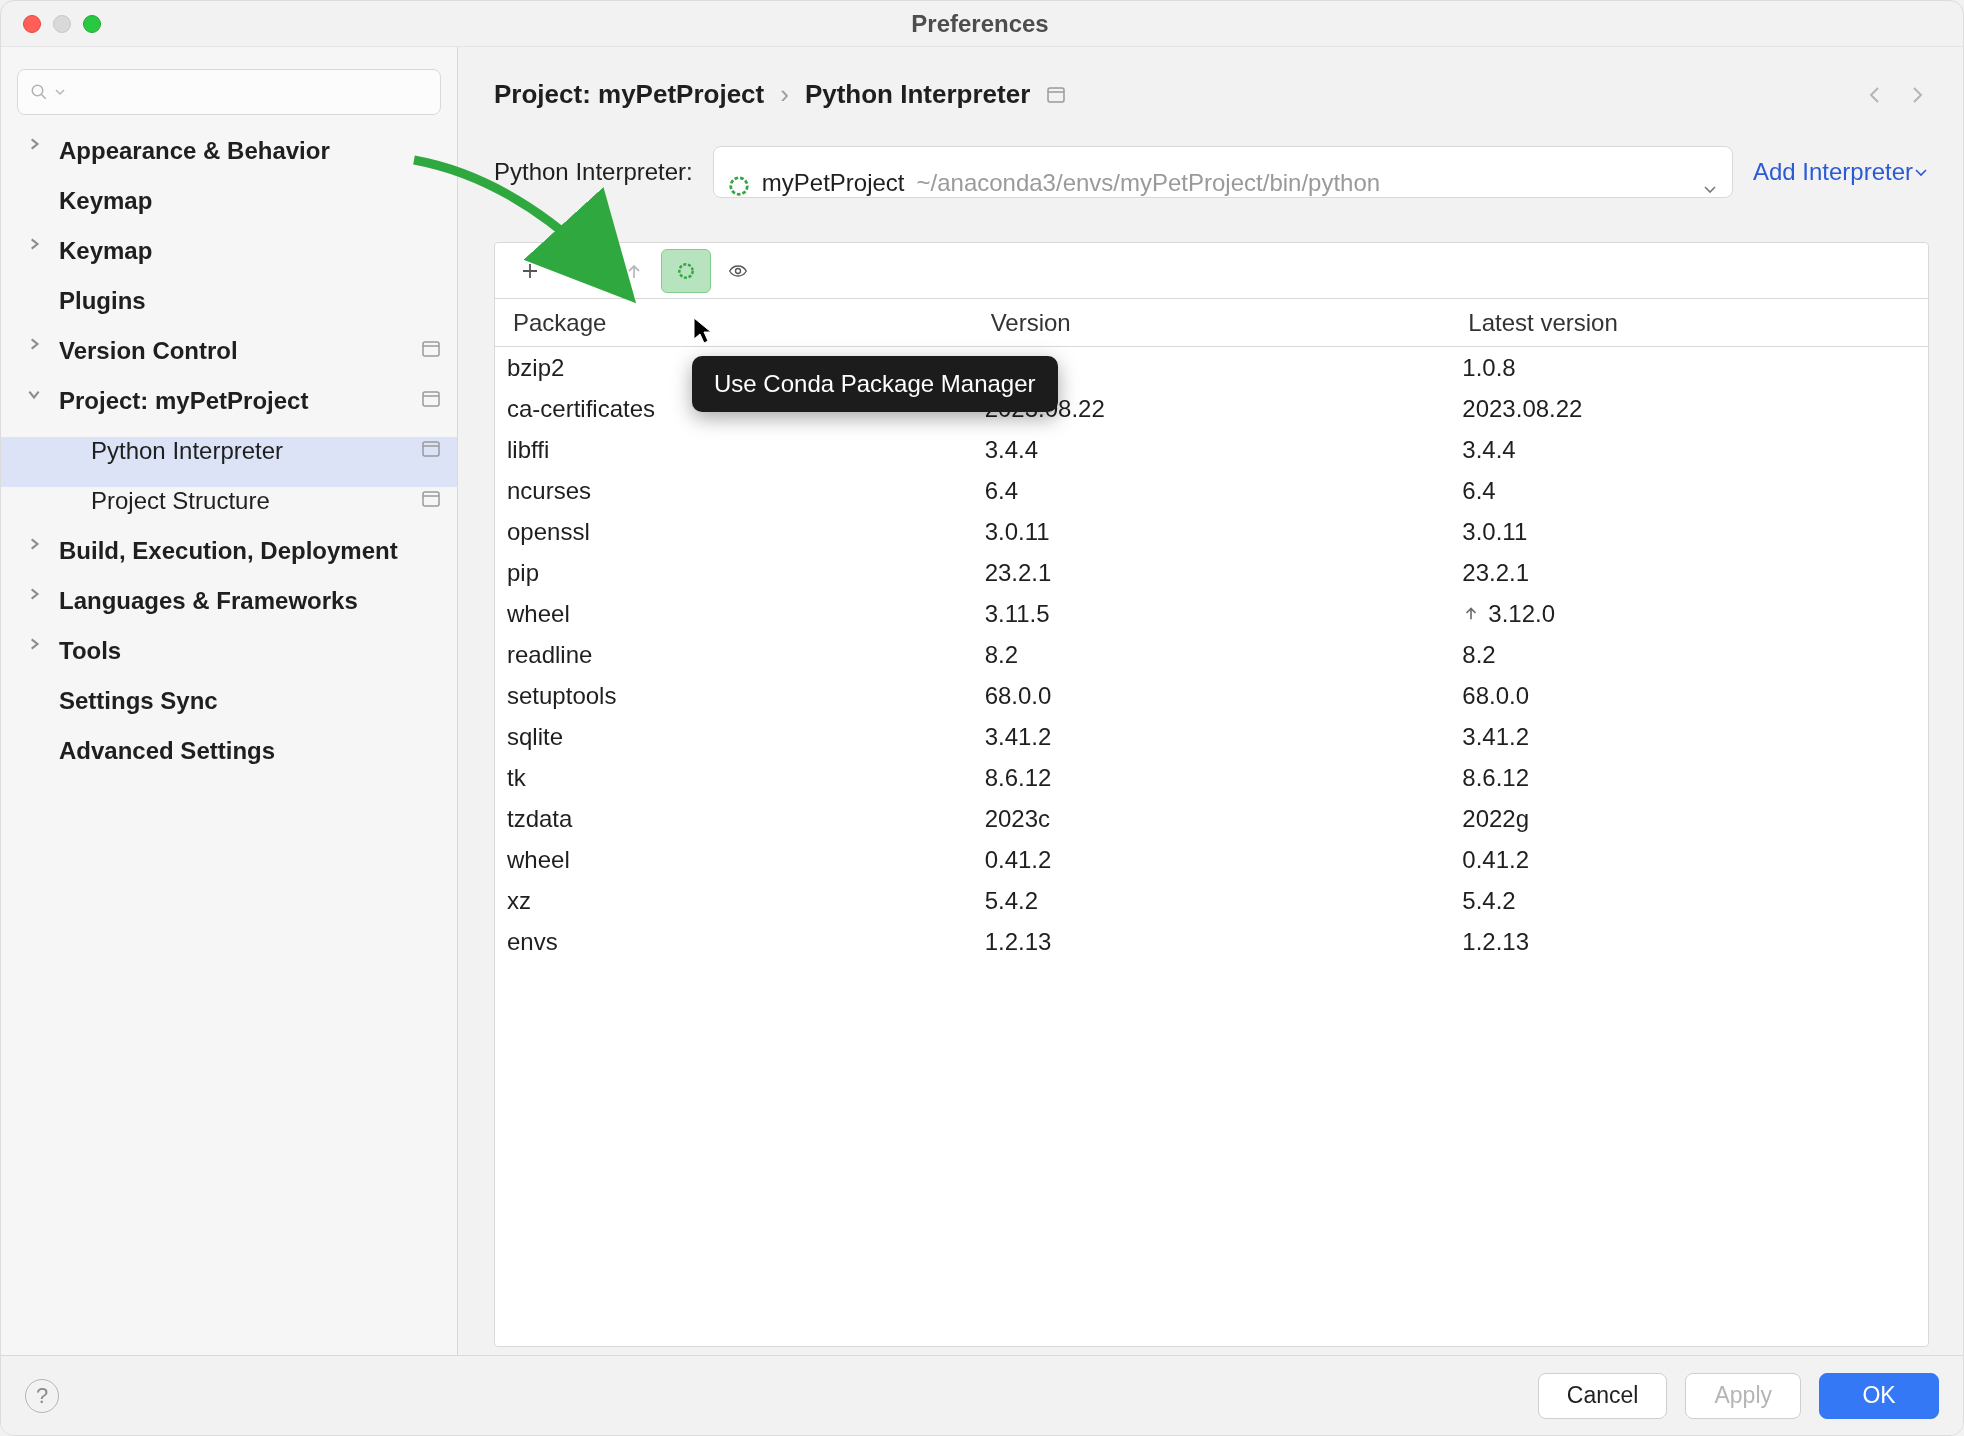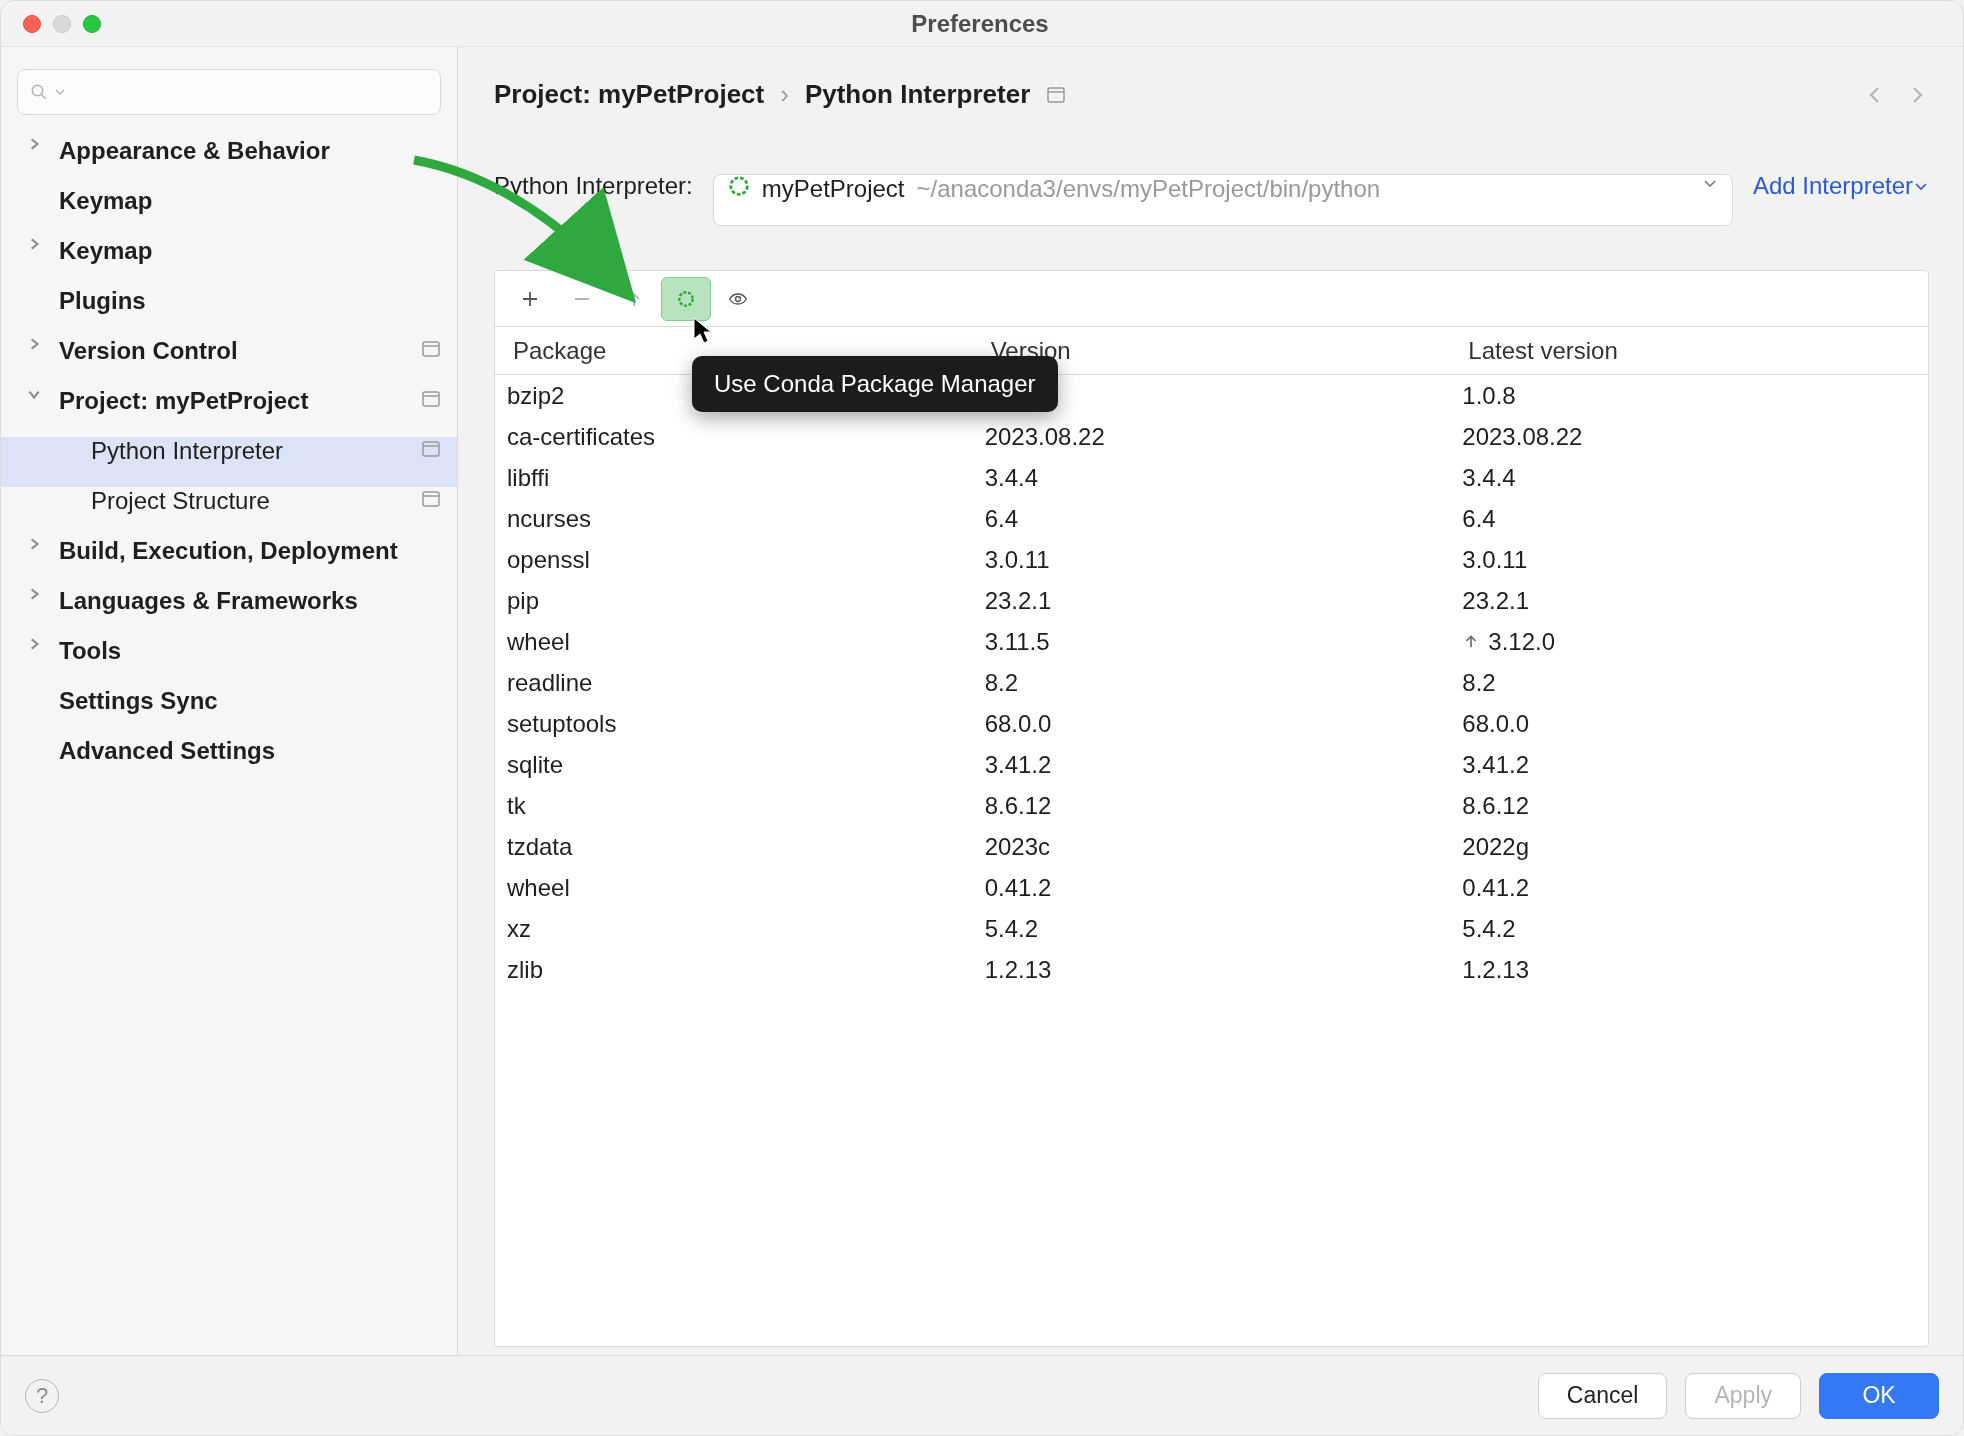--- a/index.html
+++ b/index.html
@@ -46,21 +46,21 @@
   .cfg-icon{width:20px;height:20px;}
   .main{flex:1;display:flex;flex-direction:column;padding:18px 34px 8px 36px;min-width:0;}
   .crumbs{display:flex;align-items:center;gap:16px;font-size:26px;font-weight:700;margin-top:14px;margin-bottom:36px;}
   .crumbs .sep{color:#9c9c9c;font-weight:400;}
   .crumbs .nav{margin-left:auto;display:flex;gap:18px;color:#b5b5b5;}
   .crumbs .nav svg{width:24px;height:24px;}
   .interp-row{display:flex;align-items:center;gap:20px;margin-bottom:44px;}
   .interp-row .lbl{font-size:24px;}
   .combo{
     flex:1;height:52px;border:1px solid var(--border);border-radius:8px;
-    background:#fff;display:flex;align-items:flex-start;padding:0 14px;gap:12px;min-width:0;margin-top:28px;
+    background:#fff;display:flex;align-items:flex-end;padding:0 14px;gap:12px;min-width:0;
   }
   .combo .conda{width:22px;height:22px;flex-shrink:0;}
   .combo .name{font-weight:400;}
   .combo .path{color:#9a9a9a;min-width:0;overflow:hidden;text-overflow:ellipsis;white-space:nowrap;}
   .combo .dd{margin-left:auto;color:#7a7a7a;}
   .add-interp{color:var(--link);font-size:24px;display:flex;align-items:center;gap:0;white-space:nowrap;}
   .pkg-panel{flex:1;border:1px solid var(--border);border-radius:4px;background:#fff;display:flex;flex-direction:column;min-height:0;}
   .toolbar{height:56px;border-bottom:1px solid var(--border);display:flex;align-items:center;padding:0 10px;gap:2px;}
   .tbtn{width:50px;height:44px;border-radius:6px;display:flex;align-items:center;justify-content:center;}
   .tbtn svg{width:20px;height:20px;}
@@ -382,21 +382,21 @@
                 </div>
               </div>
               <div class="trow">
                 <div class="td">xz</div>
                 <div class="td">5.4.2</div>
                 <div class="td">
                   <span>5.4.2</span>
                 </div>
               </div>
               <div class="trow">
-                <div class="td">zlib</div>
+                <div class="td">envs</div>
                 <div class="td">1.2.13</div>
                 <div class="td">
                   <span>1.2.13</span>
                 </div>
               </div>
             </div>
         </div>
       </div>
     </div>
   </div>

